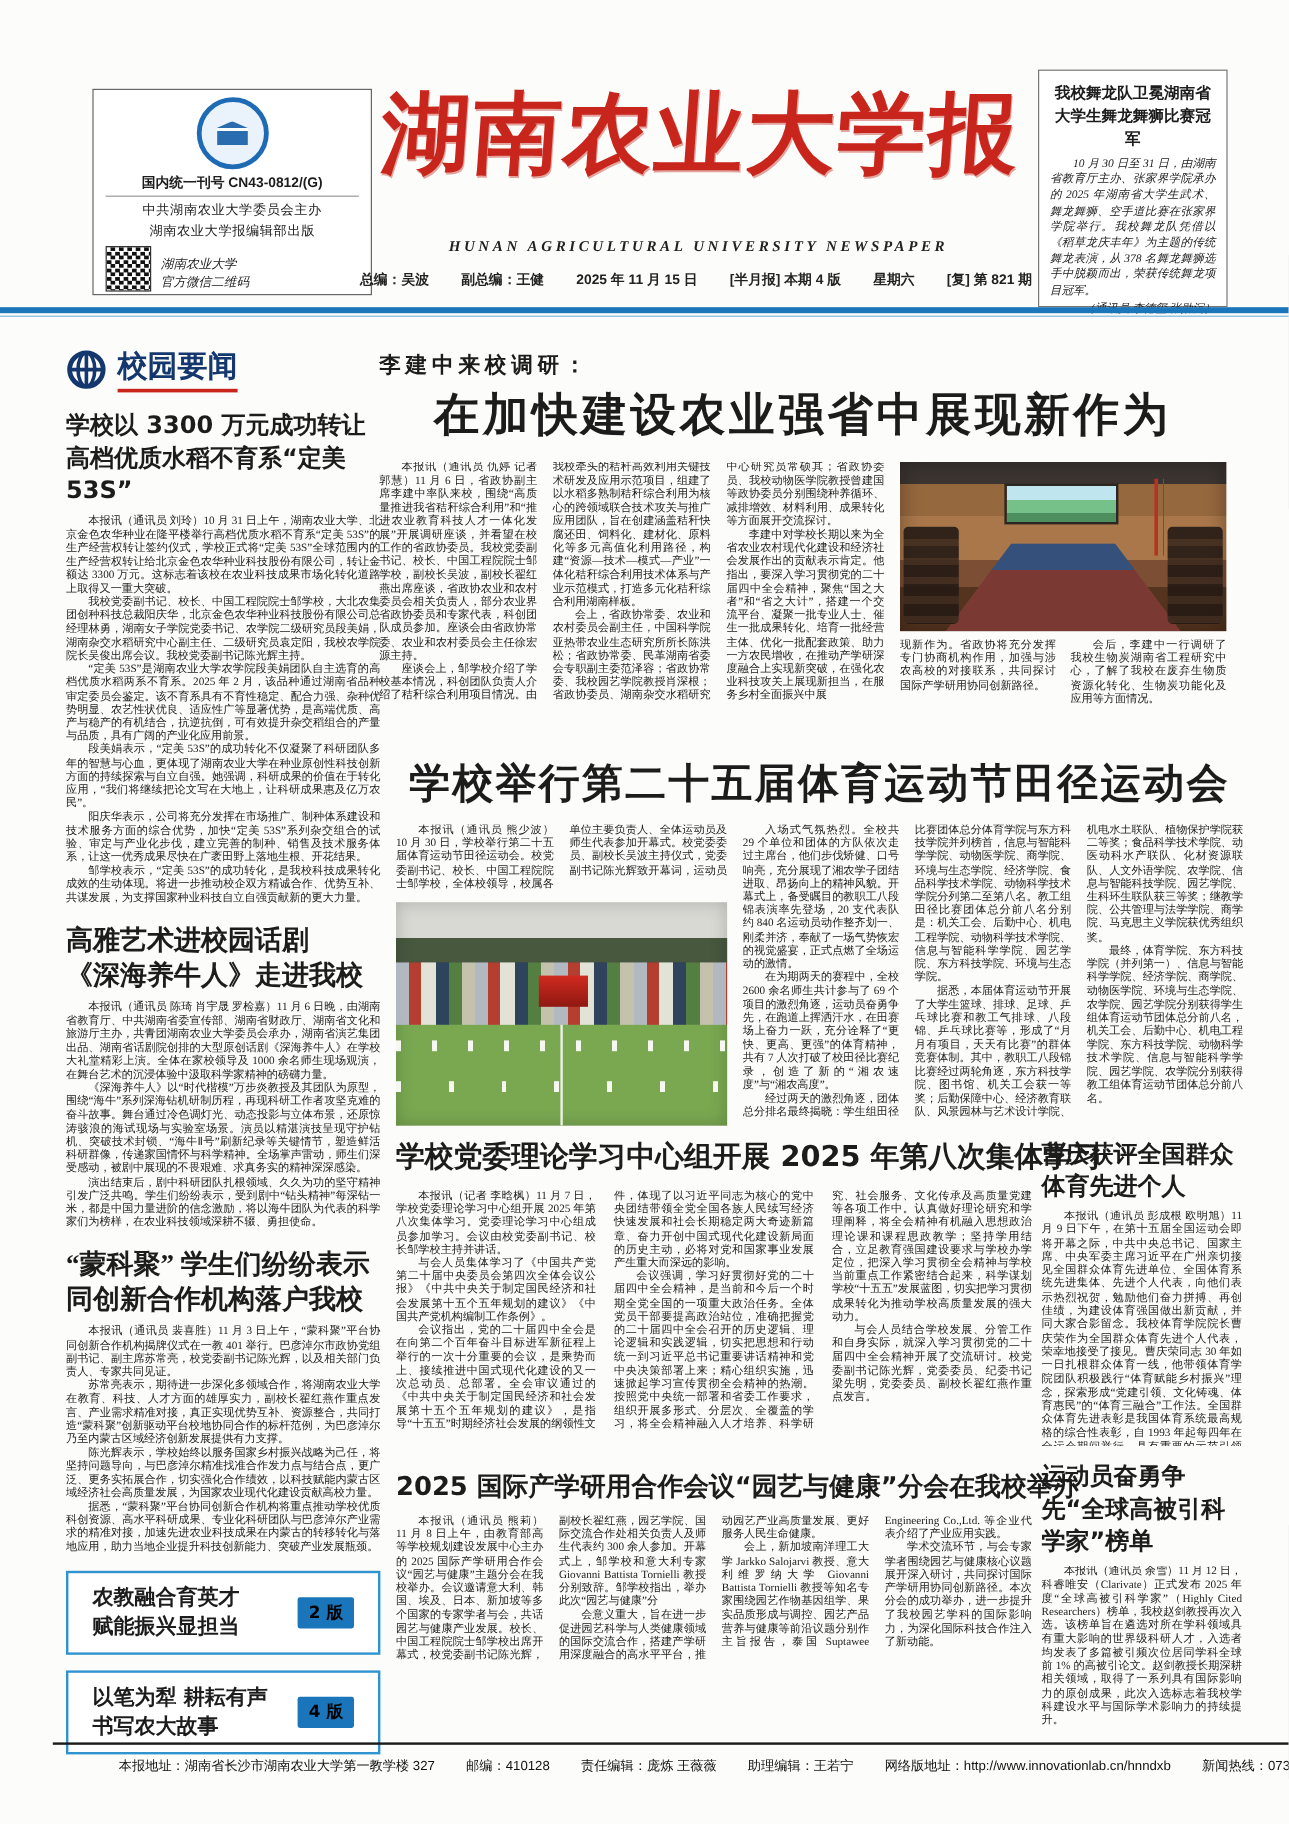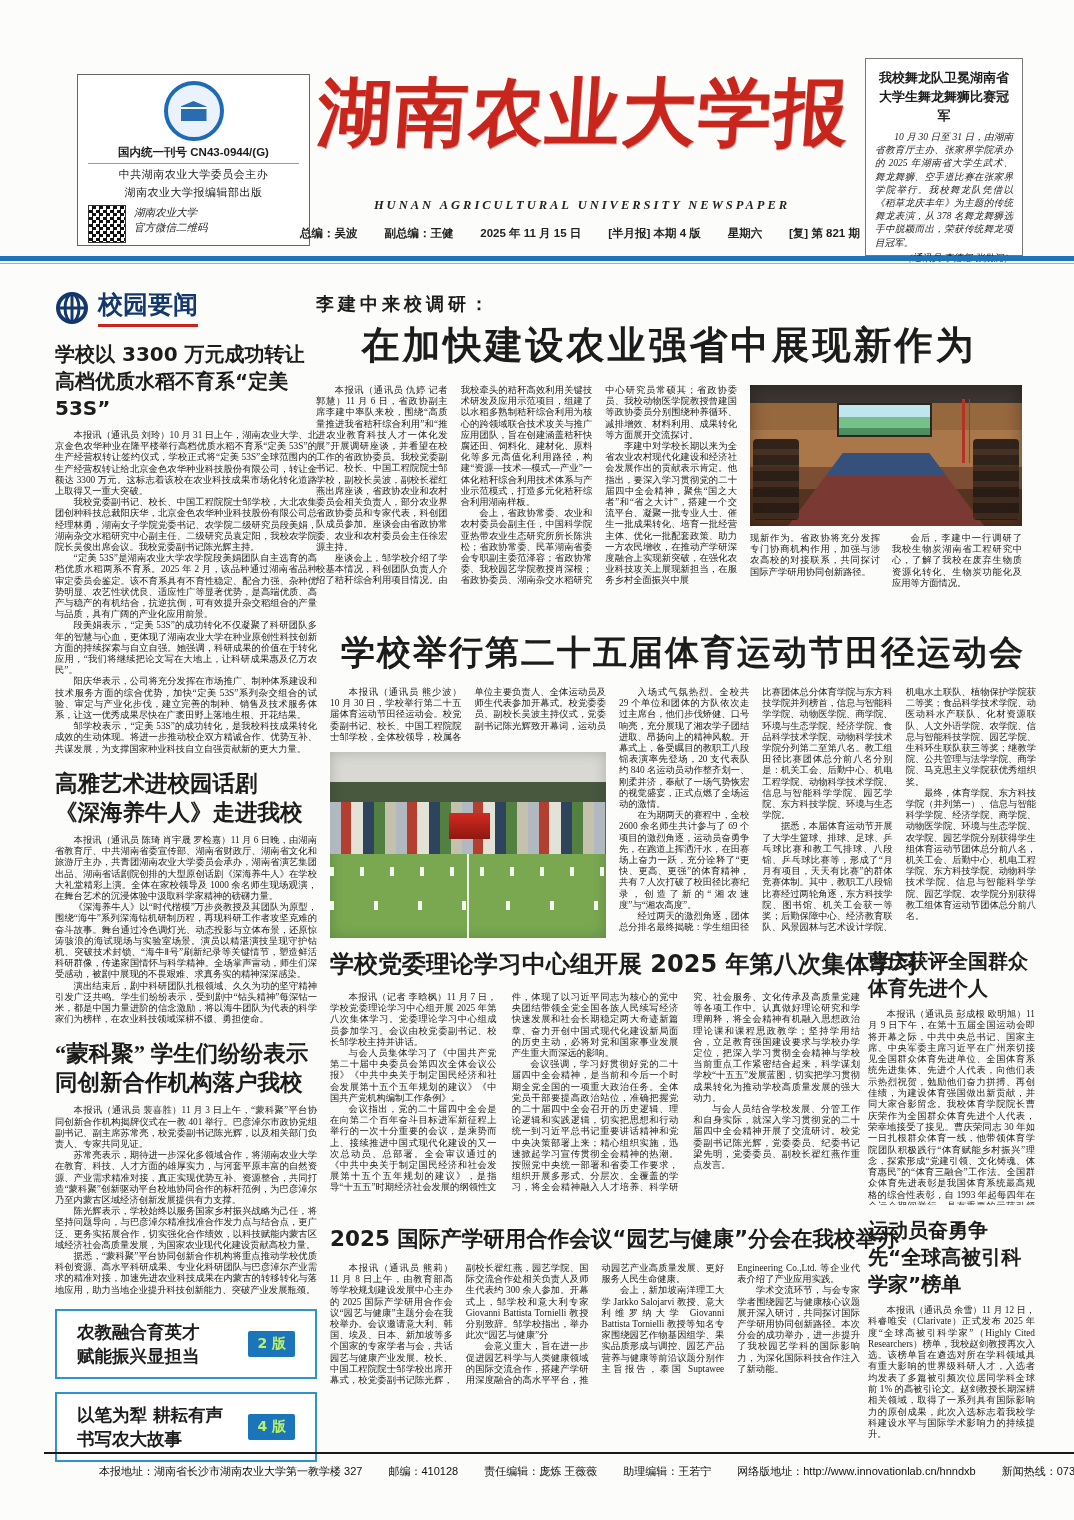--- a/index.html
+++ b/index.html
@@ -23,21 +23,21 @@
   .logo-ring {
     width: 60px; height: 60px; border-radius: 50%;
     border: 4px solid #1f6ab5; background: #eaf3fb;
     display:flex; align-items:center; justify-content:center;
   }
   .logo-bldg { width: 26px; height: 20px; background:
     linear-gradient(180deg,#2a6cb0 0 30%, #fff 30% 40%, #2a6cb0 40% 100%); clip-path: polygon(50% 0,100% 28%,100% 100%,0 100%,0 28%);}
   .issn { font-size: 11.5px; font-weight: bold; text-align:center; margin-top:4px;
     border-bottom: 1px solid #999; padding-bottom: 3px; font-family:"Liberation Sans",sans-serif;}
   .pub-line { font-size: 11px; text-align:center; margin-top: 3px; letter-spacing:.5px; }
-  .qr-row { display:flex; align-items:flex-start; gap:8px; margin-top:5px; }
+  .qr-row { display:flex; align-items:flex-end; gap:8px; margin-top:5px; }
   .qr {
     width: 38px; height: 38px; border:1px solid #333;
     background-image: repeating-conic-gradient(#111 0% 25%, #fff 0% 50%);
     background-size: 7px 7px;
   }
   .qr-cap { font-size: 10.5px; font-style: italic; line-height: 15px; color:#222; }
   .masthead-title {
     position: absolute; left: 318px; top: 62px; width: 528px;
     text-align: center; font-family: "DejaVu Serif", serif;
     font-weight: bold; font-size: 74px; line-height: 100px;
@@ -74,21 +74,21 @@
   
   .left-col { position: absolute; left: 55px; top: 288px; width: 262px; }
   .badge { display:flex; align-items:center; gap:9px; margin-bottom: 14px; }
   .badge .txt { font-size: 25px; font-weight: bold; color:#14386e;
     font-family:"DejaVu Sans",sans-serif; border-bottom: 3px solid #c8251d; padding-bottom:3px;}
   .lh1 { font-size: 20px; line-height: 27px; font-weight: bold; font-family:"DejaVu Sans",sans-serif; margin: 4px 0 8px;}
   .lh2 { font-size: 22.5px; line-height: 29px; font-weight: bold; font-family:"Liberation Serif",serif; margin: 14px 0 8px;}
   .teaser { border: 2px solid #2f93cf; margin-top: 13px; padding: 9px 20px;
     display:flex; align-items:center; justify-content:space-between; background:#fff; cursor:pointer;}
   .teaser .tl { font-size: 17.5px; line-height: 24px; font-weight: bold; font-family:"DejaVu Sans",sans-serif;}
-  .teaser .pg { background:#1b75bb; color:#bef264; font-size: 14px; font-weight:bold;
+  .teaser .pg { background:#1b75bb; color:#000000; font-size: 14px; font-weight:bold;
     padding: 4px 9px; border-radius: 2px; font-family:"DejaVu Sans",sans-serif; white-space:nowrap;}
 
   
   .main-art { position: absolute; left: 316px; top: 292px; width: 706px; }
   .kicker { font-size: 18px; font-weight: bold; font-family:"DejaVu Sans",sans-serif; letter-spacing: 4px;}
   .main-head { font-size: 38px; font-weight: bold; font-family:"DejaVu Sans",sans-serif;
     letter-spacing: 3px; text-align:center; margin-top: 4px; white-space:nowrap;}
   .main-body { position: relative; margin-top: 14px; height: 240px; }
   .main-left { width: 421px; height: 240px; column-count: 3; column-gap: 13px; overflow:hidden; }
   .main-right { position:absolute; right:0; top:0; width: 272px; }
@@ -162,21 +162,21 @@
 <body>
 
 <div class="page">
 
   <div class="pub-box">
     <div class="logo-wrap">
         <div class="logo-ring">
           <div class="logo-bldg"></div>
         </div>
       </div>
-    <div class="issn">国内统一刊号  CN43-0944/(G)</div>
+    <div class="issn">国内统一刊号  CN43-0812/(G)</div>
     <div class="pub-line">中共湖南农业大学委员会主办</div>
     <div class="pub-line">湖南农业大学报编辑部出版</div>
     <div class="qr-row">
       <div class="qr"></div>
       <div class="qr-cap">
         <div>湖南农业大学</div>
         <div>官方微信二维码</div>
       </div>
     </div>
   </div>
@@ -230,21 +230,21 @@
     </h2>
     <p class="bp">本报讯（通讯员 陈琦 肖宇晟 罗检嘉）11 月 6 日晚，由湖南省教育厅、中共湖南省委宣传部、湖南省财政厅、湖南省文化和旅游厅主办，共青团湖南农业大学委员会承办，湖南省演艺集团出品、湖南省话剧院创排的大型原创话剧《深海养牛人》在学校大礼堂精彩上演。全体在家校领导及 1000 余名师生现场观演，在舞台艺术的沉浸体验中汲取科学家精神的磅礴力量。</p>
     <p class="bp">《深海养牛人》以“时代楷模”万步炎教授及其团队为原型，围绕“海牛”系列深海钻机研制历程，再现科研工作者攻坚克难的奋斗故事。舞台通过冷色调灯光、动态投影与立体布景，还原惊涛骇浪的海试现场与实验室场景。演员以精湛演技呈现守护钻机、突破技术封锁、“海牛Ⅱ号”刷新纪录等关键情节，塑造鲜活科研群像，传递家国情怀与科学精神。全场掌声雷动，师生们深受感动，被剧中展现的不畏艰难、求真务实的精神深深感染。</p>
     <p class="bp">演出结束后，剧中科研团队扎根领域、久久为功的坚守精神引发广泛共鸣。学生们纷纷表示，受到剧中“钻头精神”每深钻一米，都是中国力量进阶的信念激励，将以海牛团队为代表的科学家们为榜样，在农业科技领域深耕不辍、勇担使命。</p>
 
     <h2 class="lh2">
       <span>“蒙科聚” 学生们纷纷表示</span><br>
       <span>同创新合作机构落户我校</span>
     </h2>
     <p class="bp">本报讯（通讯员 裴喜胜）11 月 3 日上午，“蒙科聚”平台协同创新合作机构揭牌仪式在一教 401 举行。巴彦淖尔市政协党组副书记、副主席苏常亮，校党委副书记陈光辉，以及相关部门负责人、专家共同见证。</p>
-    <p class="bp">苏常亮表示，期待进一步深化多领域合作，将湖南农业大学在教育、科技、人才方面的雄厚实力，与河套平原丰富的自然资源、产业需求精准对接，真正实现优势互补、资源整合，共同打造“蒙科聚”创新驱动平台校地协同合作的标杆范例，为巴彦淖尔乃至内蒙古区域经济创新发展提供有力支撑。</p>
+    <p class="bp">苏常亮表示，期待进一步深化多领域合作，将湖南农业大学在教育、科技、人才方面的雄厚实力，副校长翟红燕作重点发言、产业需求精准对接，真正实现优势互补、资源整合，共同打造“蒙科聚”创新驱动平台校地协同合作的标杆范例，为巴彦淖尔乃至内蒙古区域经济创新发展提供有力支撑。</p>
     <p class="bp">陈光辉表示，学校始终以服务国家乡村振兴战略为己任，将坚持问题导向，与巴彦淖尔精准找准合作发力点与结合点，更广泛、更务实拓展合作，切实强化合作绩效，以科技赋能内蒙古区域经济社会高质量发展，为国家农业现代化建设贡献高校力量。</p>
     <p class="bp">据悉，“蒙科聚”平台协同创新合作机构将重点推动学校优质科创资源、高水平科研成果、专业化科研团队与巴彦淖尔产业需求的精准对接，加速先进农业科技成果在内蒙古的转移转化与落地应用，助力当地企业提升科技创新能力、突破产业发展瓶颈。</p>
 
     <div class="teaser">
       <div class="tl">
         <div>农教融合育英才</div>
         <div>赋能振兴显担当</div>
       </div>
       <div class="pg">2 版</div>
     </div>

